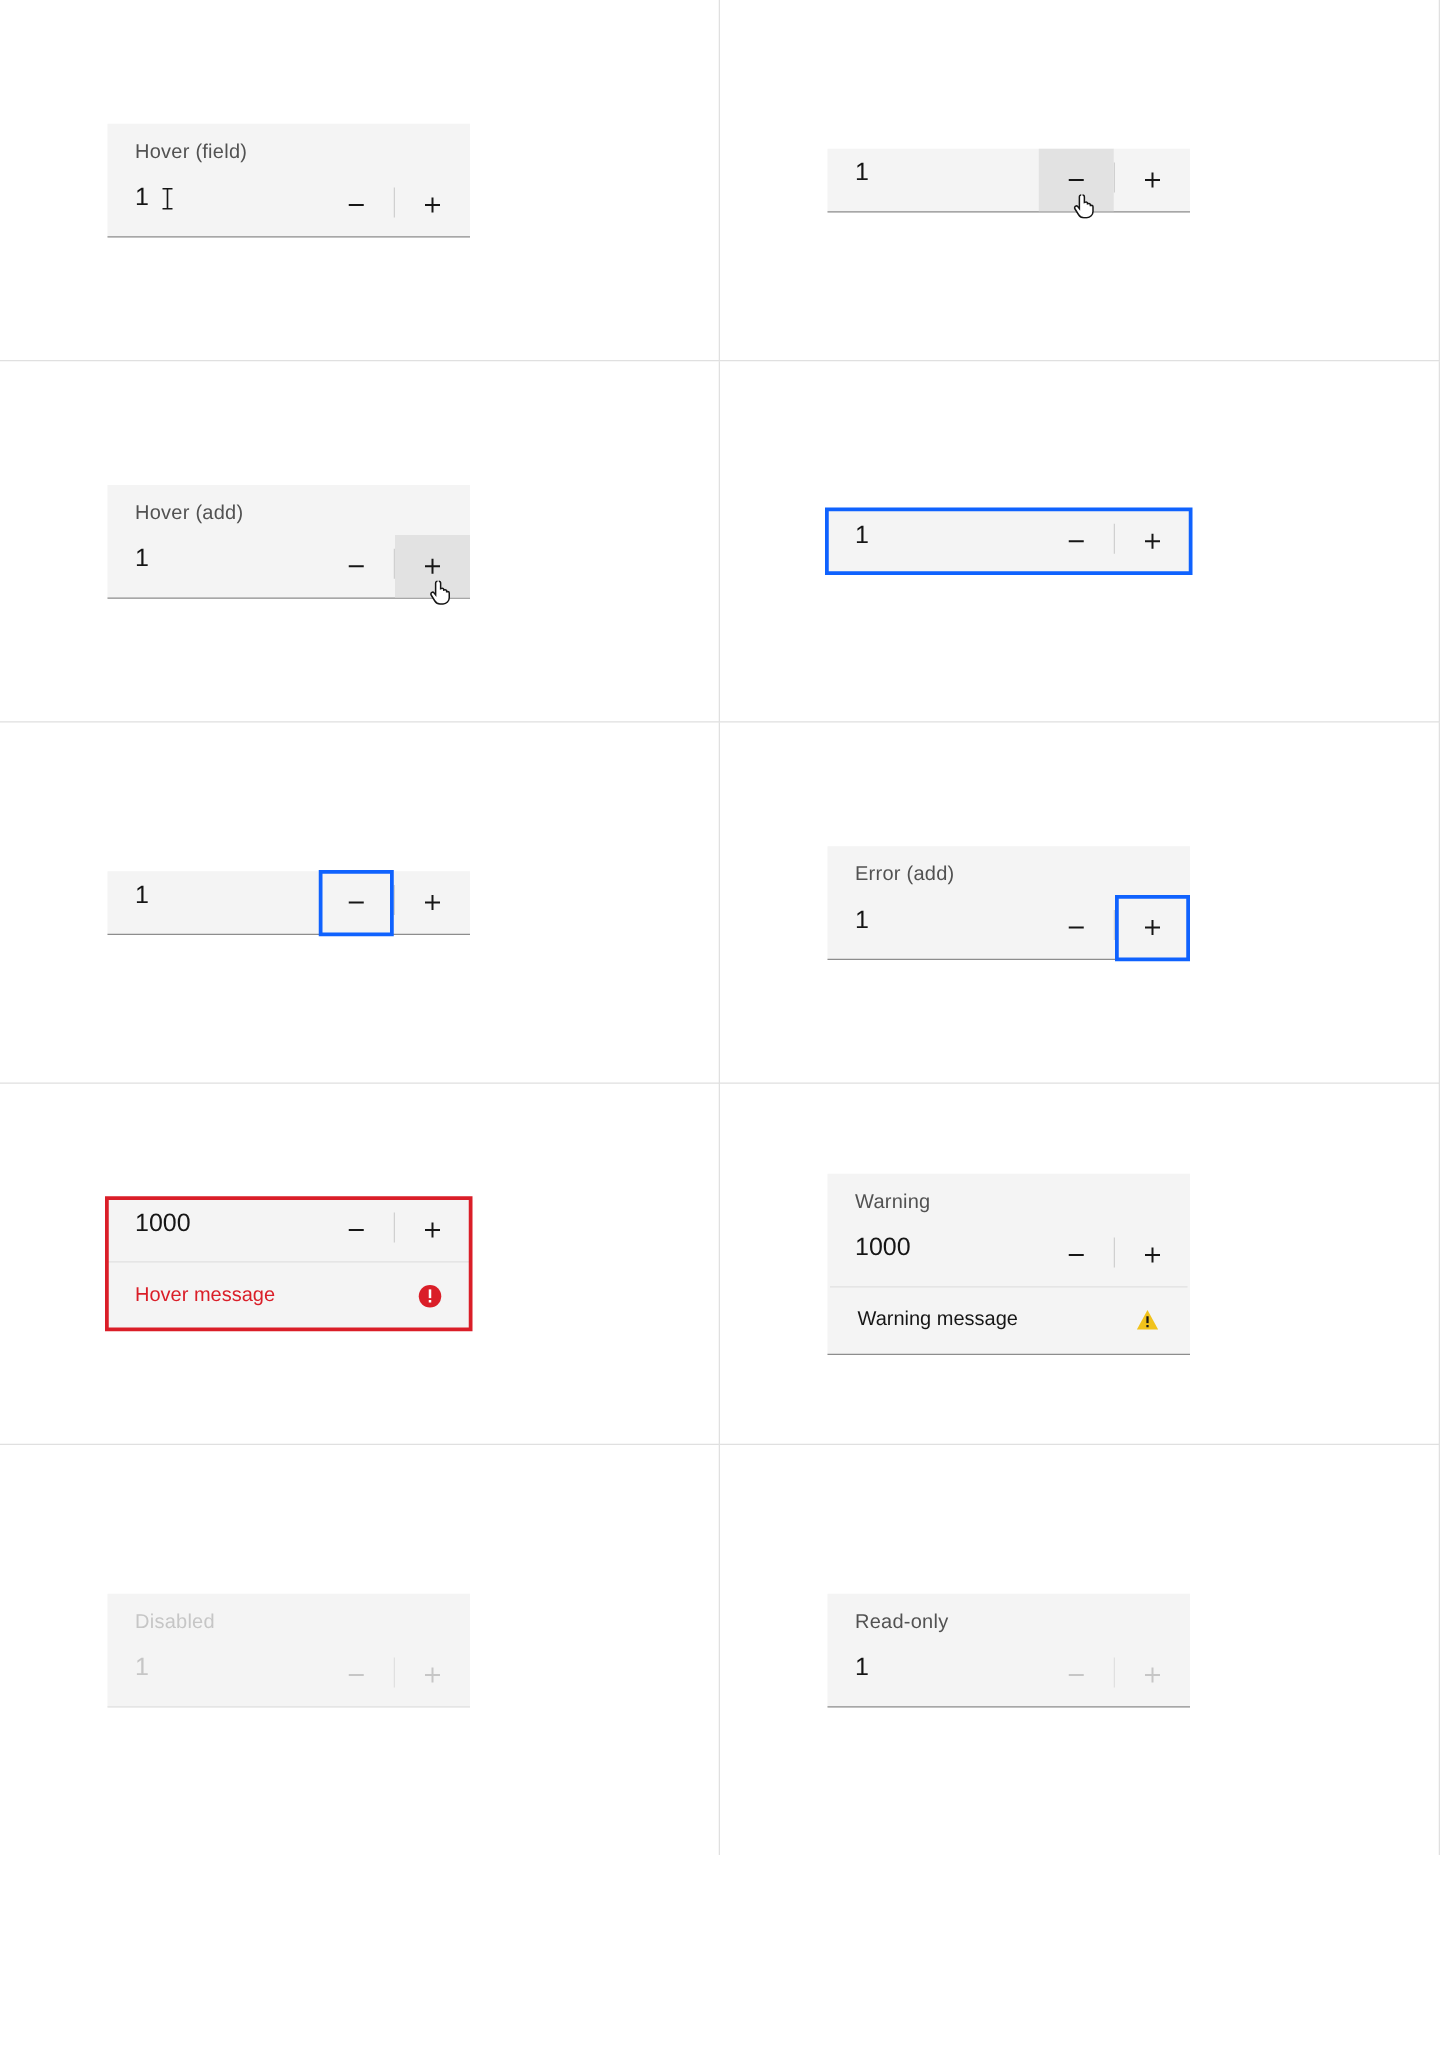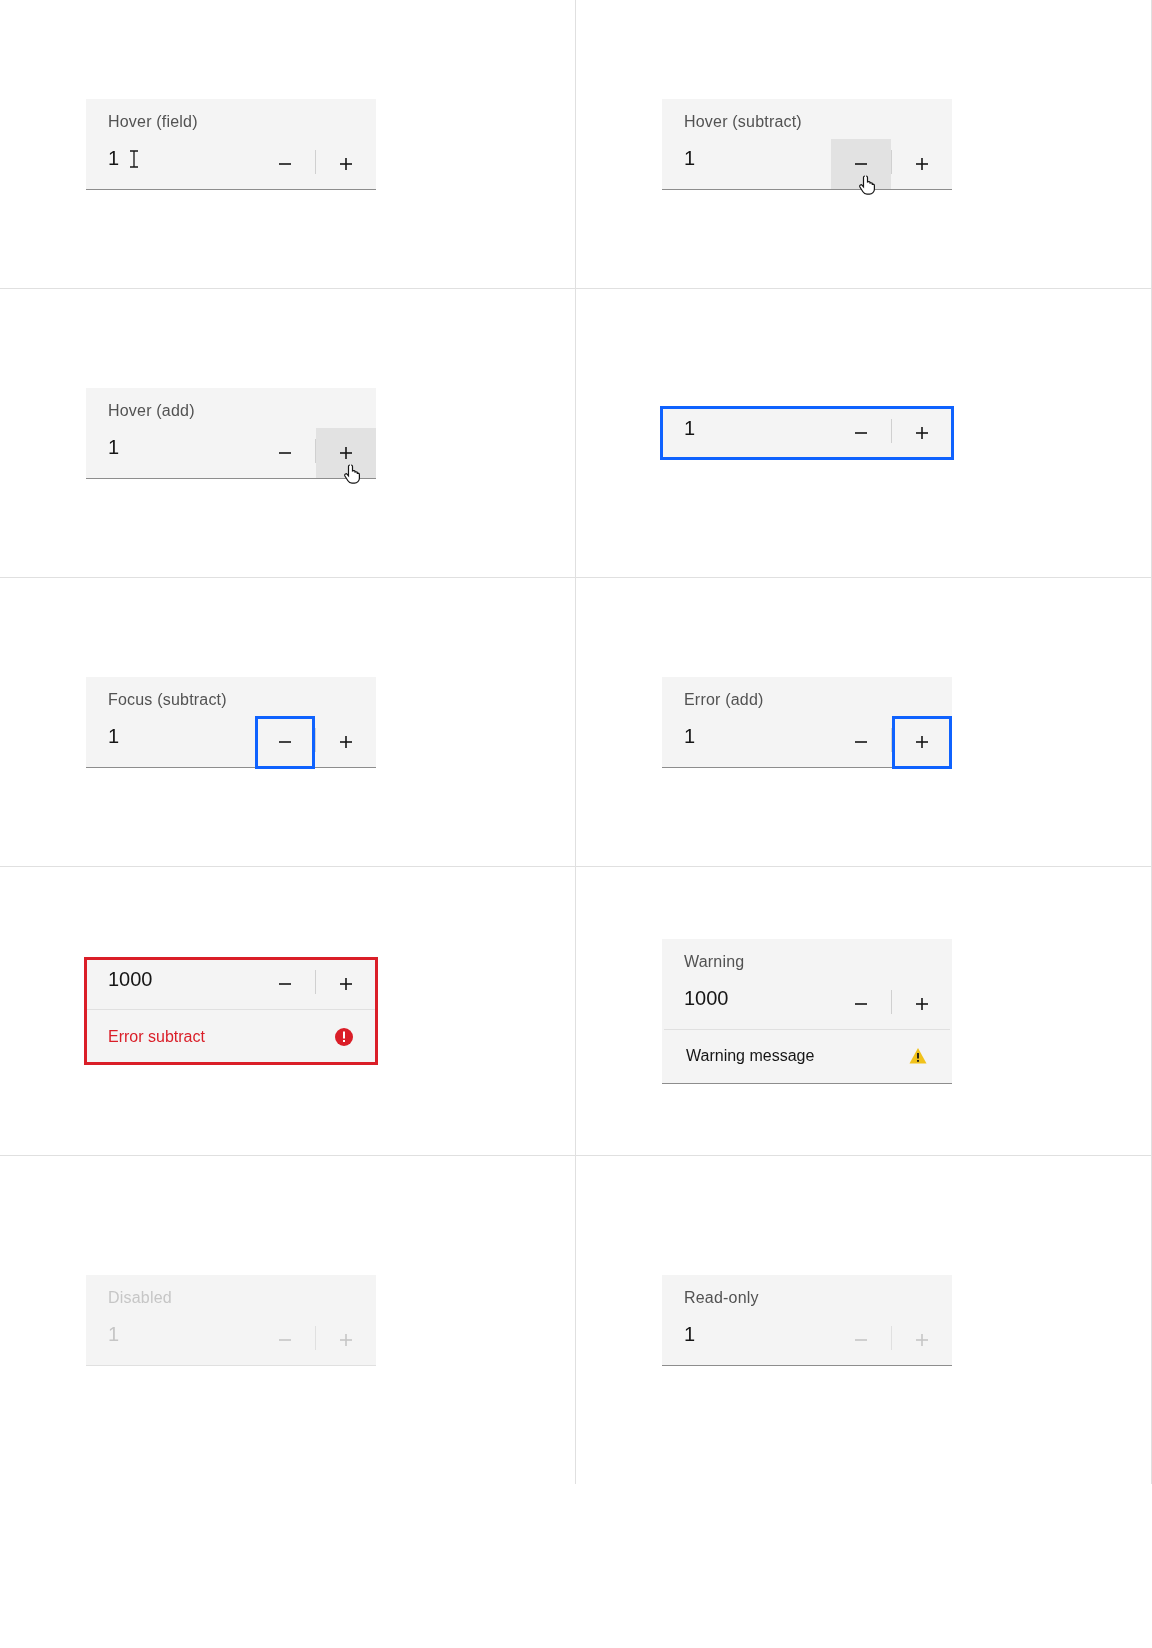--- a/index.html
+++ b/index.html
@@ -188,21 +188,20 @@
                 <use href="#plus-glyph"></use>
               </svg>
           </div>
         </div>
       </div>
     </div>
   </div>
 
   <div class="cell">
     <div class="stepper">
-      <div class="stepper-label">Hover (subtract)</div>
       <div class="stepper-row">
         <div class="stepper-value">
           <span>1</span>
         </div>
         <div class="btn-group">
           <div class="btn hovered" style="position:relative">
             <svg class="icon-minus" width="20" height="20" viewBox="0 0 20 20">
                 <use href="#minus-glyph"></use>
               </svg>
             <svg class="pointer-cursor" viewBox="0 0 22 22" style="top:34px;left:26px">
@@ -265,21 +264,20 @@
                 <use href="#plus-glyph"></use>
               </svg>
           </div>
         </div>
       </div>
     </div>
   </div>
 
   <div class="cell">
     <div class="stepper">
-      <div class="stepper-label">Focus (subtract)</div>
       <div class="stepper-row">
         <div class="stepper-value">
           <span>1</span>
         </div>
         <div class="btn-group">
           <div class="btn focused">
             <svg class="icon-minus" width="20" height="20" viewBox="0 0 20 20">
                 <use href="#minus-glyph"></use>
               </svg>
           </div>
@@ -332,21 +330,21 @@
           </div>
           <div class="divider"></div>
           <div class="btn">
             <svg class="icon-plus" width="20" height="20" viewBox="0 0 20 20">
                 <use href="#plus-glyph"></use>
               </svg>
           </div>
         </div>
       </div>
       <div class="message-row">
-        <span>Error subtract</span>
+        <span>Hover message</span>
         <svg class="err-icon" width="20" height="20" viewBox="0 0 20 20">
           <circle cx="10" cy="10" r="9"></circle>
           <rect x="9" y="4.5" width="2" height="7" fill="#fff"></rect>
           <rect x="9" y="13" width="2" height="2" fill="#fff"></rect>
         </svg>
       </div>
     </div>
   </div>
 
   <div class="cell">

